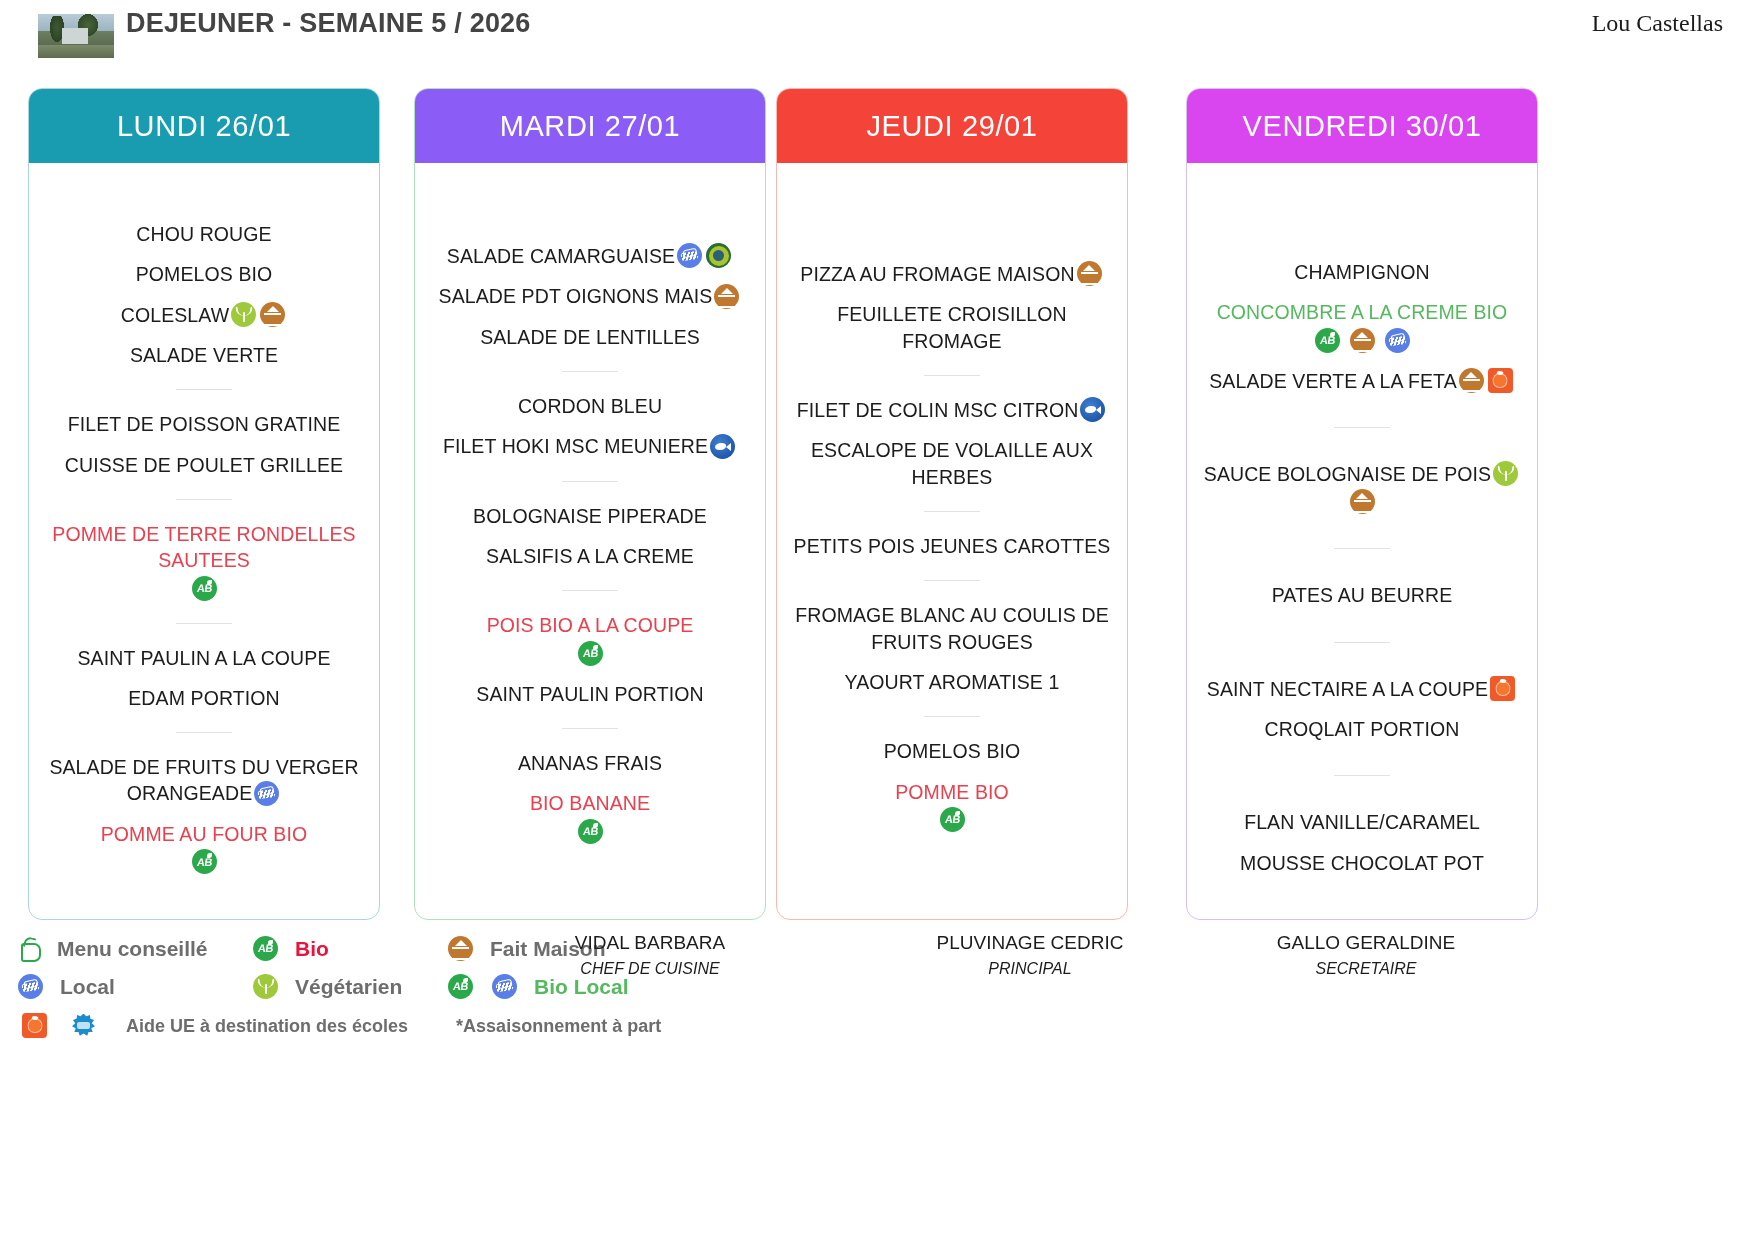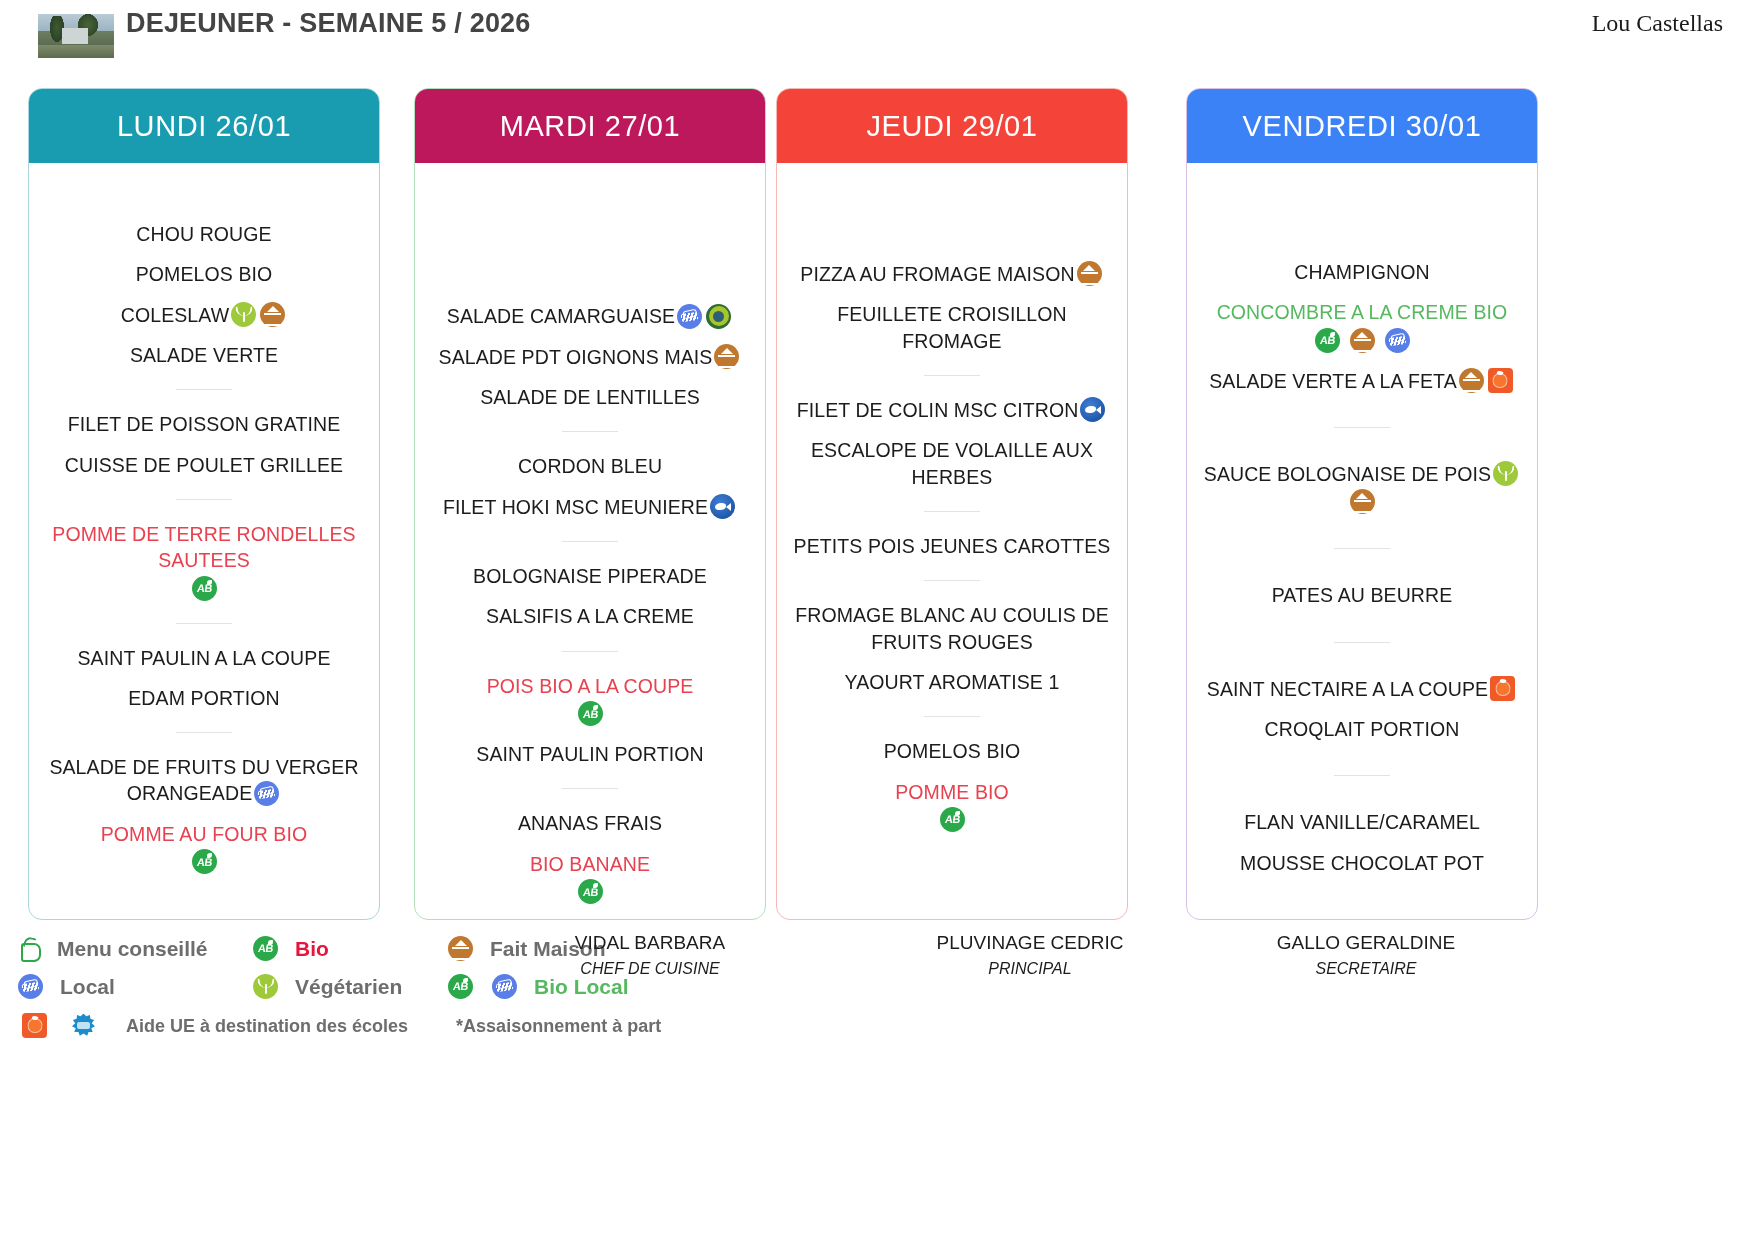--- a/index.html
+++ b/index.html
@@ -53,30 +53,30 @@
   .card.c1 { left: 414px;  border-color: #b3e0bc; }
   .card.c2 { left: 776px;  border-color: #f7b9b2; }
   .card.c3 { left: 1186px; border-color: #d9c0e8; }
 
   .card-head {
     height: 74px; border-radius: 13px 13px 0 0;
     display: flex; align-items: center; justify-content: center;
     color: #ffffff; font-size: 29px; letter-spacing: .6px;
   }
   .card.c0 .card-head { background: #1a9cb0; }
-  .card.c1 .card-head { background: #be185d; }
+  .card.c1 .card-head { background: #8b5cf6; }
   .card.c2 .card-head { background: #f4443a; }
-  .card.c3 .card-head { background: #3b82f6; }
+  .card.c3 .card-head { background: #d946ef; }
 
   .card-body {
     flex: 1; padding: 10px 14px 14px;
     display: flex; flex-direction: column;
   }
   .card.c0 .card-body { padding-top: 58px; }
-  .card.c1 .card-body { padding-top: 80px; justify-content: flex-end; }
+  .card.c1 .card-body { padding-top: 80px; }
   .card.c2 .card-body { padding-top: 98px; }
   .card.c3 .card-body { padding-top: 96px; gap: 12px; }
 
   .course { display: block; }
   .sep { width: 56px; height: 1px; background: #e2e2e2; margin: 21px auto; }
 
   .dish {
     text-align: center; font-size: 19.5px; color: #1c1c1c;
     line-height: 1.28; letter-spacing: .1px;
     margin: 0 0 14px 0;

